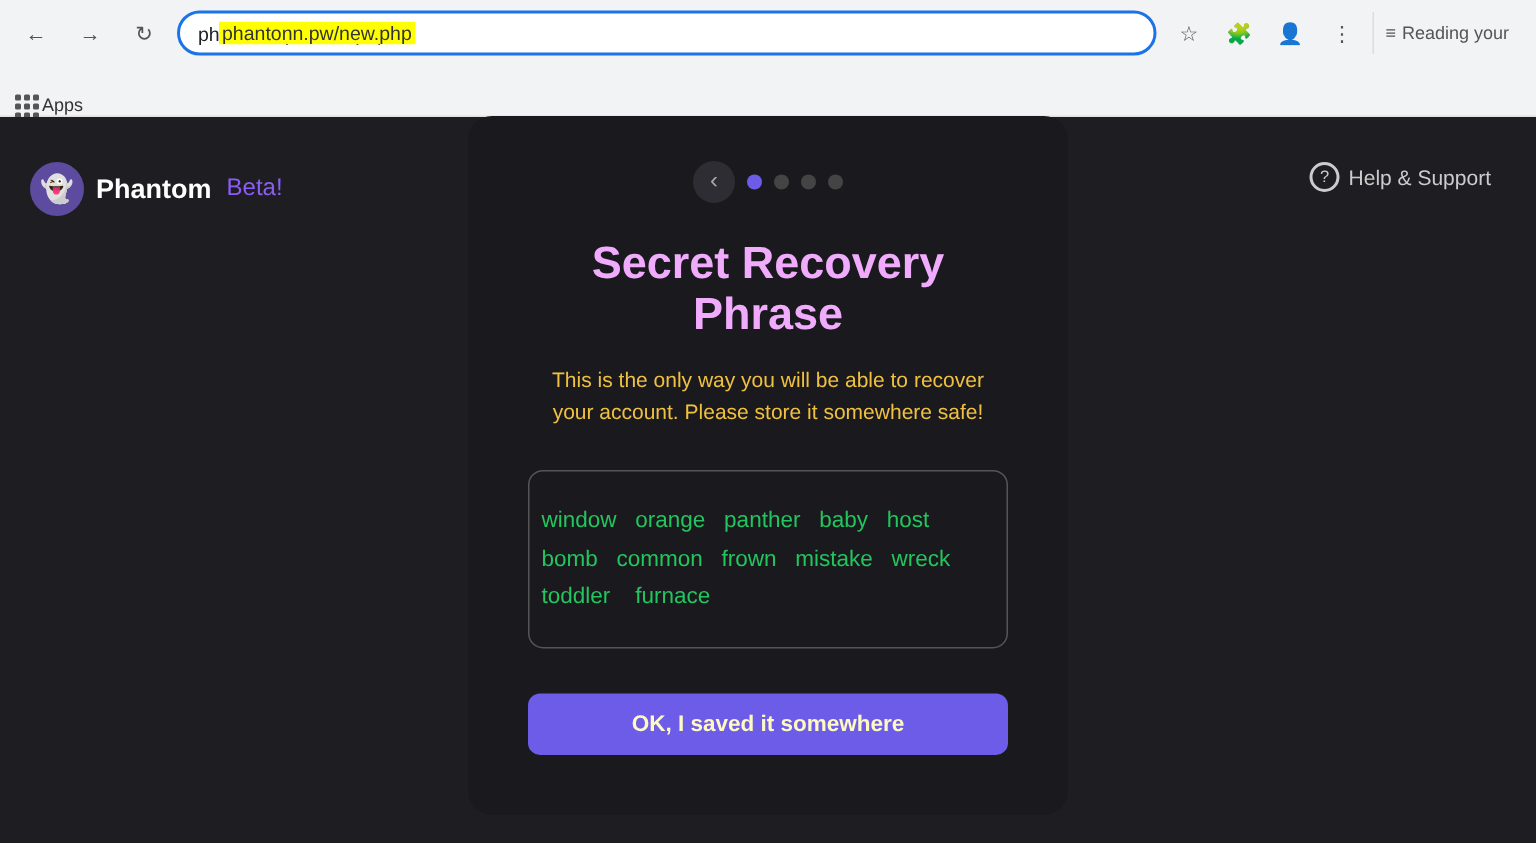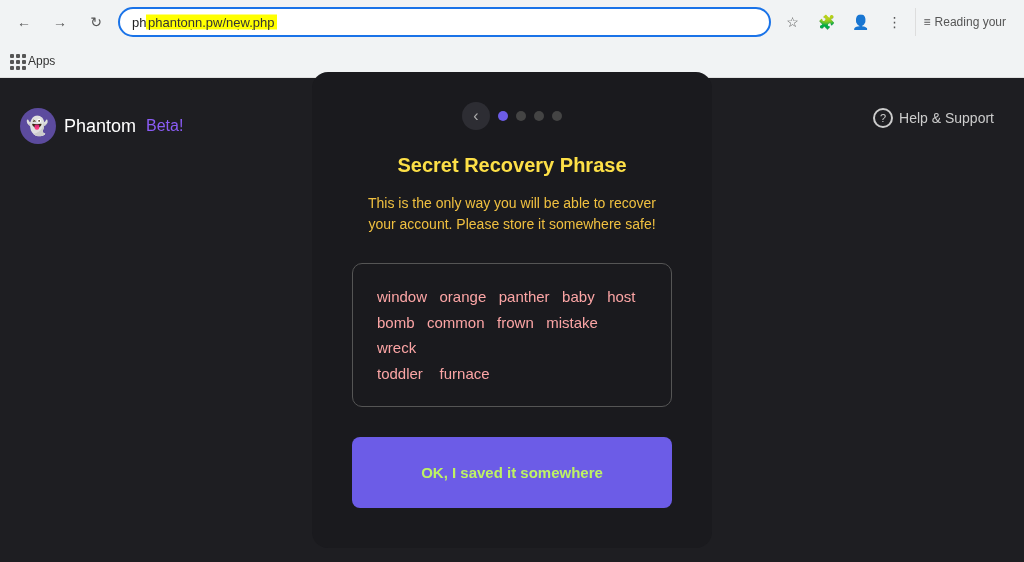--- a/index.html
+++ b/index.html
@@ -29,21 +29,21 @@
       width: 28px; height: 28px; border-radius: 50%; border: none; background: transparent;
       cursor: pointer; display: flex; align-items: center; justify-content: center; color: #555; font-size: 14px;
     }
     .reading-list-btn {
       display: flex; align-items: center; gap: 4px; padding: 0 8px; height: 28px;
       border-left: 1px solid #ddd; font-size: 12px; color: #555; cursor: pointer;
     }
 
     
     .bookmarks-bar {
-      display: flex; align-items: center; padding: 0 10px; height: 34px; background: #f1f3f4;
+      display: flex; align-items: flex-end; padding: 0 10px; height: 34px; background: #f1f3f4;
       border-bottom: 1px solid #e0e0e0;
     }
     .apps-btn {
       display: flex; align-items: center; gap: 4px; font-size: 12px; color: #333; cursor: pointer;
     }
     .apps-icon {
       display: grid; grid-template-columns: repeat(3,4px); gap: 2px; width: 14px; height: 14px;
     }
     .apps-icon span { width: 4px; height: 4px; background: #555; border-radius: 1px; }
 
@@ -54,21 +54,21 @@
     }
 
     
     .phantom-logo {
       display: flex; align-items: center; gap: 8px; margin-top: 10px;
     }
     .phantom-icon {
       width: 36px; height: 36px; background: #5c4b9e; border-radius: 50%;
       display: flex; align-items: center; justify-content: center; color: white; font-size: 18px;
     }
-    .phantom-name { color: white; font-size: 18px; font-weight: normal; }
+    .phantom-name { color: white; font-size: 18px; font-weight: bold; }
     .phantom-badge {
       color: #8b5cf6; font-size: 16px; font-weight: normal; margin-left: 2px;
     }
 
     
     .help-support {
       position: absolute; right: 30px; top: 30px;
       display: flex; align-items: center; gap: 6px; color: #ccc; font-size: 14px; cursor: pointer;
     }
     .help-icon {
@@ -89,36 +89,36 @@
     .stepper-container {
       display: flex; align-items: center; gap: 8px; position: relative;
     }
     .back-btn {
       width: 28px; height: 28px; border-radius: 50%; background: #2d2d33; border: none;
       color: #aaa; cursor: pointer; font-size: 16px; display: flex; align-items: center; justify-content: center;
     }
 
     
     .card-title {
-      text-align: center; color: #fde047; font-size: 20px; font-weight: bold; margin-bottom: 16px;
+      text-align: center; color: #f0abfc; font-size: 30px; font-weight: bold; margin-bottom: 16px;
     }
     .card-subtitle {
       text-align: center; color: #f0c040; font-size: 14px; line-height: 1.5; margin-bottom: 28px;
     }
 
     
     .phrase-box {
-      border: 1.5px solid #555; border-radius: 10px; padding: 20px 24px; margin-bottom: 30px;
-      color: #fca5a5; font-size: 15px; line-height: 1.7;
+      border: 1.5px solid #555; border-radius: 10px; padding: 20px 8px; margin-bottom: 30px;
+      color: #22c55e; font-size: 15px; line-height: 1.7;
     }
 
     
     .ok-button {
-      width: 100%; padding: 27px; background: #6c5ce7; border: none; border-radius: 8px;
-      color: #bef264; font-size: 15px; font-weight: bold; cursor: pointer;
+      width: 100%; padding: 12px; background: #6c5ce7; border: none; border-radius: 8px;
+      color: #fef9c3; font-size: 15px; font-weight: bold; cursor: pointer;
     }
   </style>
 </head>
 <body>
 
 <div>
   <div class="browser-toolbar">
     <button class="nav-btn">←</button>
     <button class="nav-btn">→</button>
     <button class="nav-btn">↻</button>

